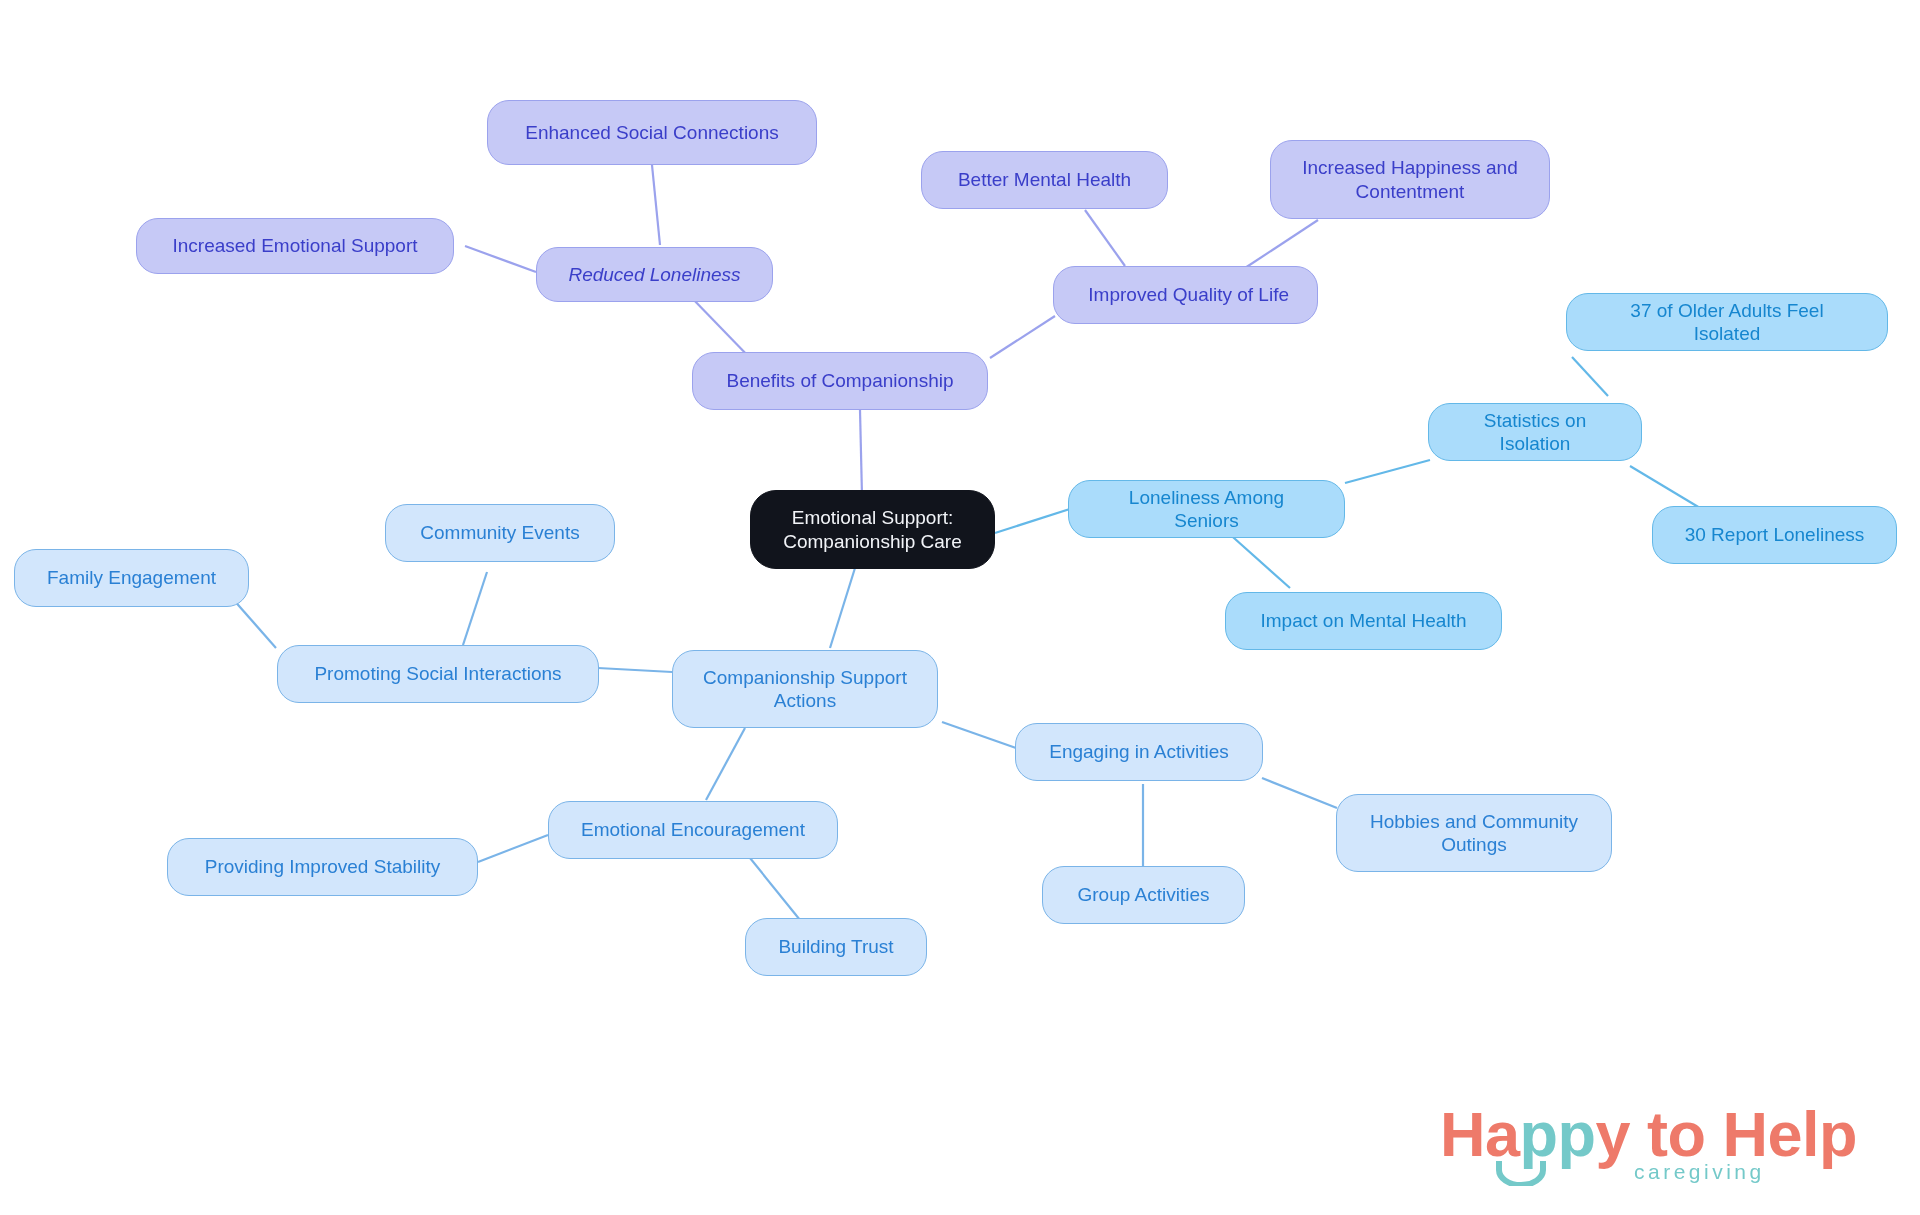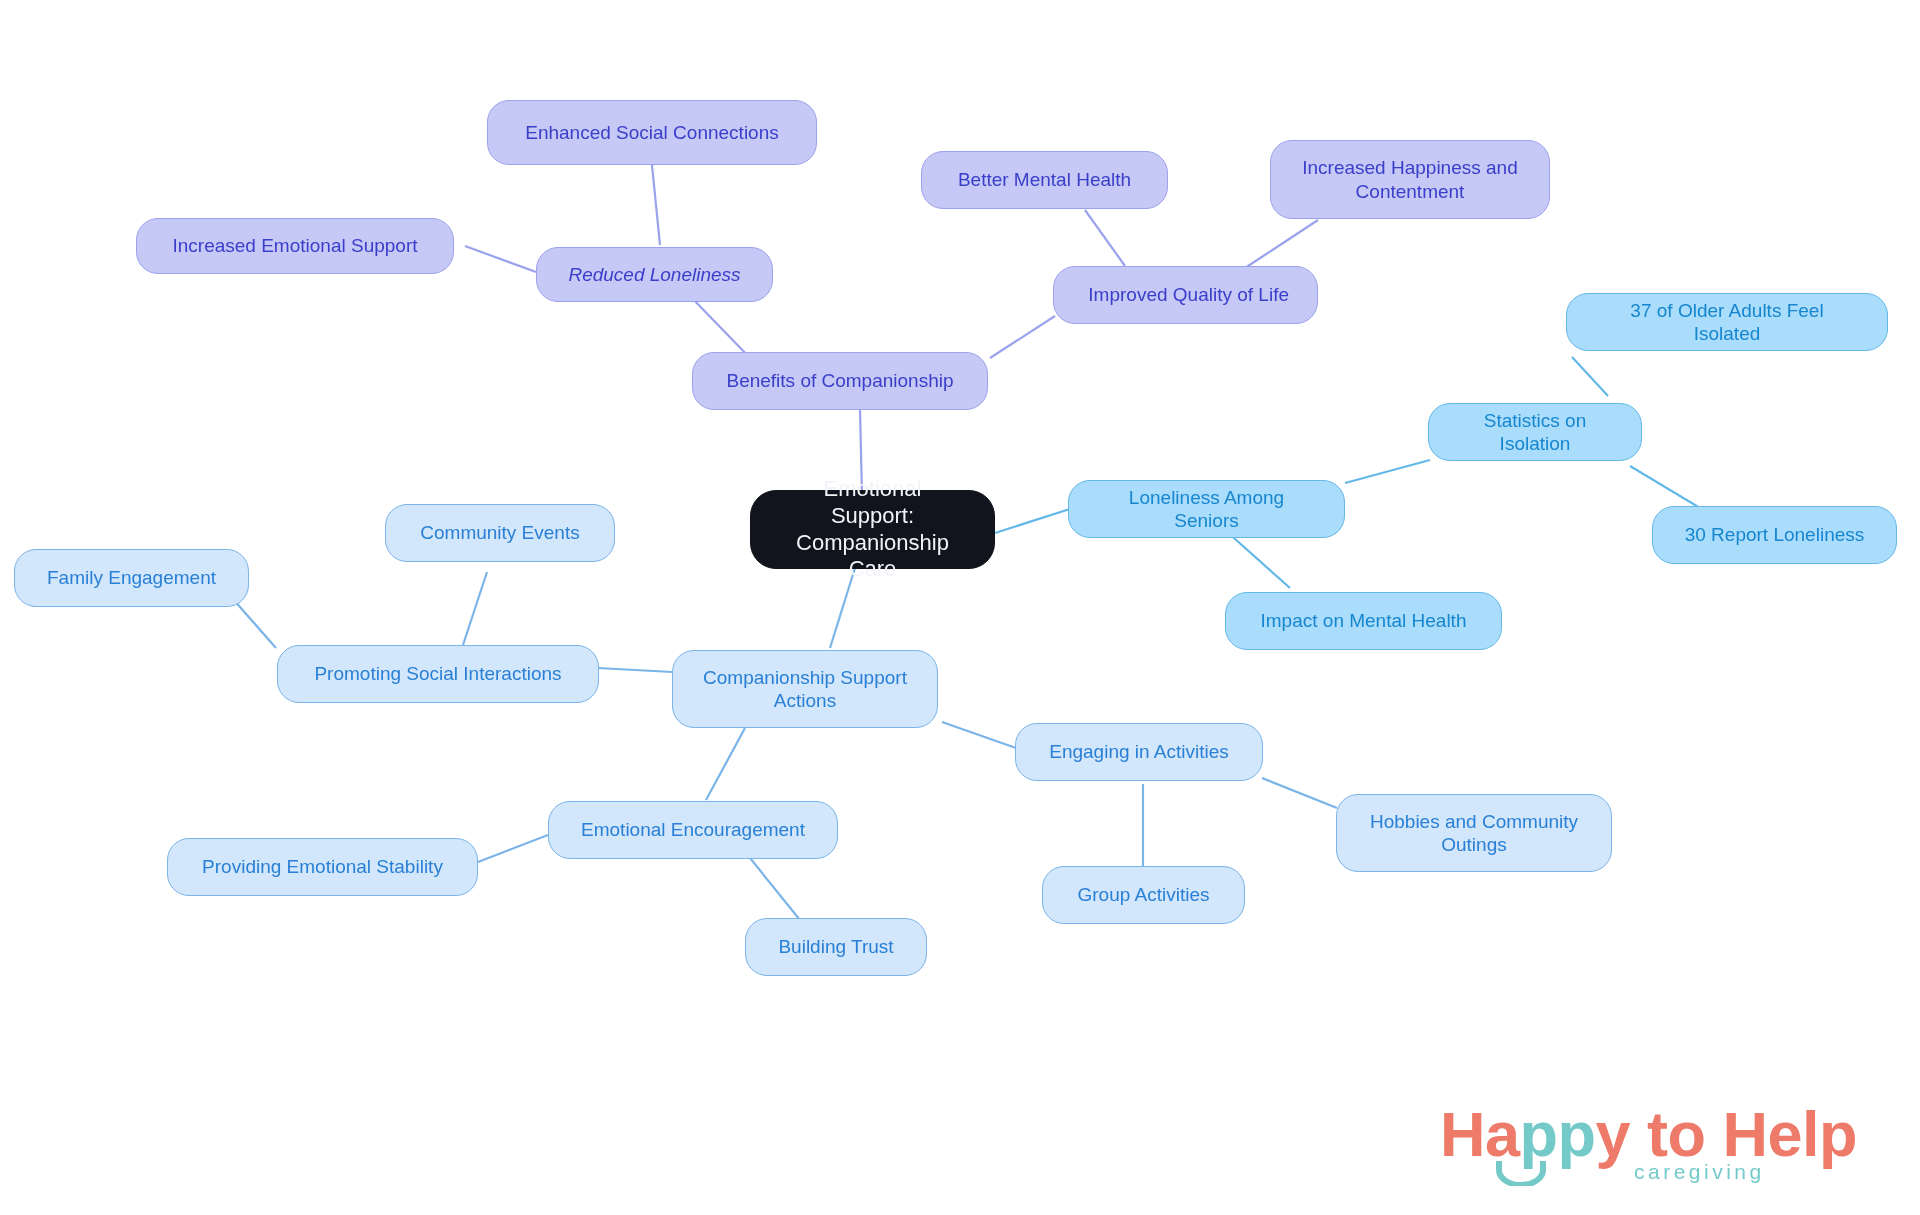--- a/index.html
+++ b/index.html
@@ -39,21 +39,21 @@
     border-width: 1.6px;
     line-height: 1.22;
     padding: 4px 28px;
     white-space: pre-line;
   }
   
   .node.root {
     background: #11141c;
     border-color: #11141c;
     color: #f2f4f8;
-    font-size: 22px;
+    font-size: 19px;
     border-radius: 26px;
   }
   
   .node.purple {
     background: #c6c9f6;
     border-color: #9ba2ed;
     color: #3a3ec9;
     font-size: 19px;
   }
   
@@ -223,21 +223,21 @@
 
   <div class="node paleblue" style="left:14px; top:549px; width:235px; height:58px;">
     <span>Family Engagement</span>
   </div>
 
   <div class="node paleblue" style="left:548px; top:801px; width:290px; height:58px;">
     <span>Emotional Encouragement</span>
   </div>
 
   <div class="node paleblue" style="left:167px; top:838px; width:311px; height:58px;">
-    <span>Providing Emotional Stability</span>
+    <span>Providing Improved Stability</span>
   </div>
 
   <div class="node paleblue" style="left:745px; top:918px; width:182px; height:58px;">
     <span>Building Trust</span>
   </div>
 
   <div class="node paleblue" style="left:1015px; top:723px; width:248px; height:58px;">
     <span>Engaging in Activities</span>
   </div>
 

